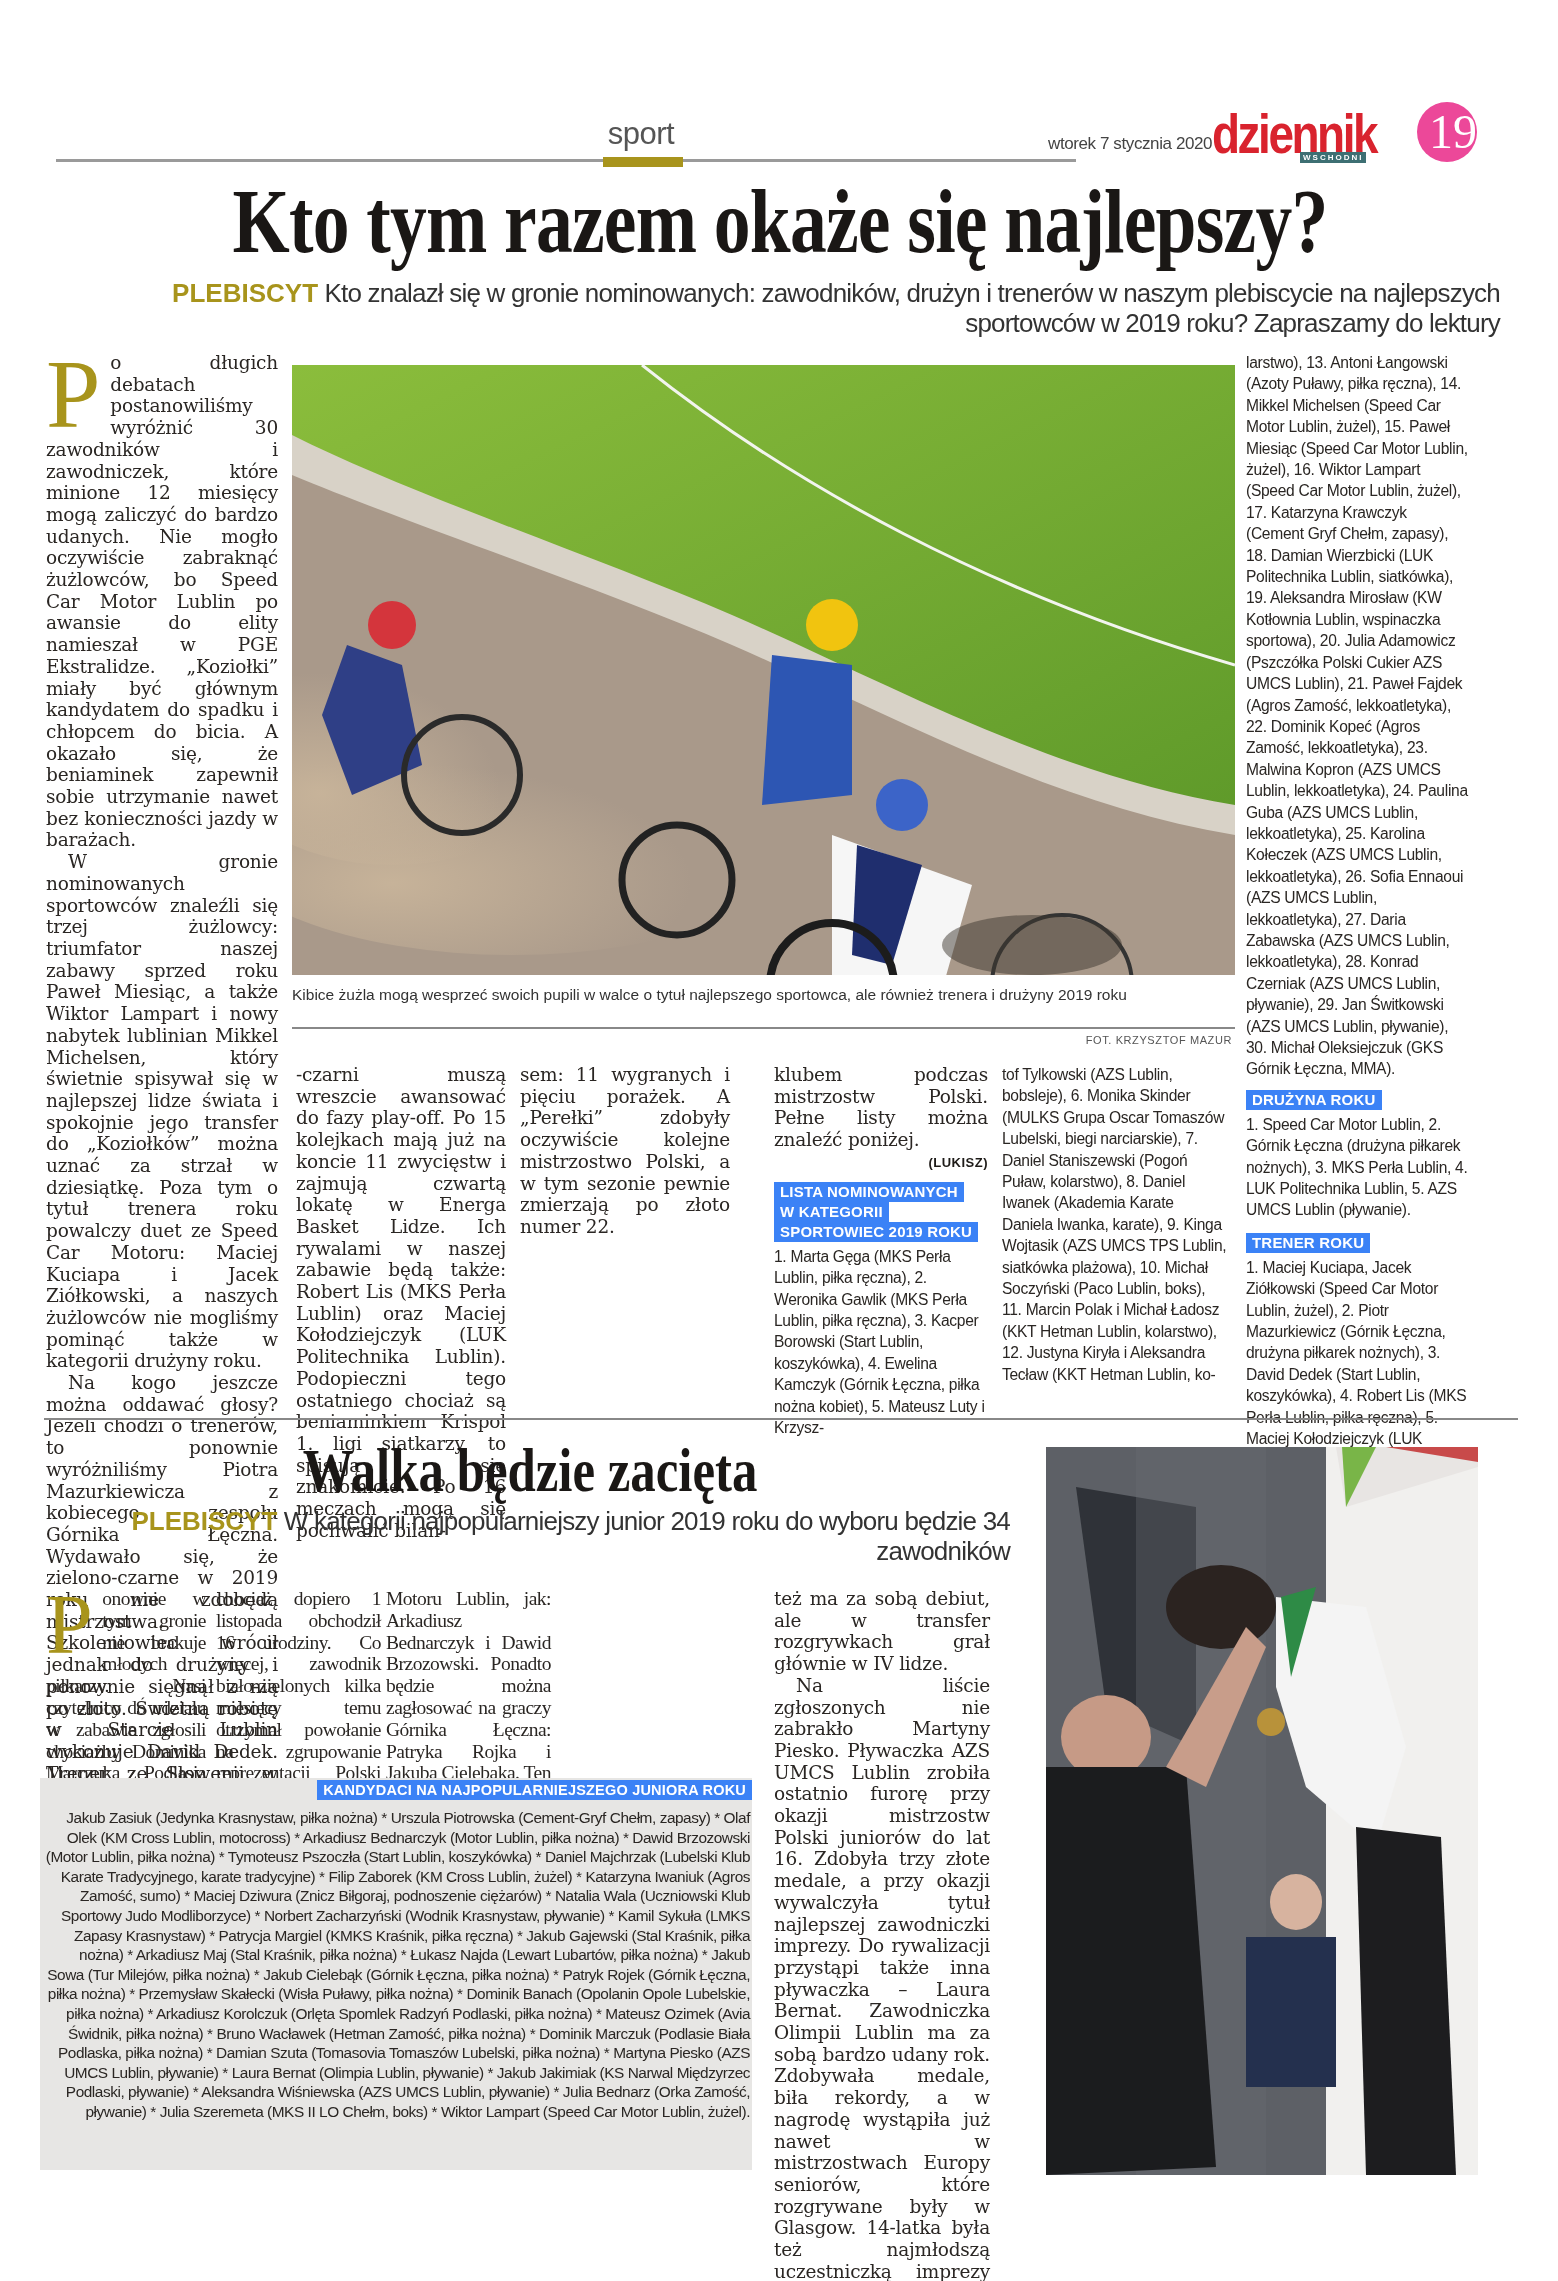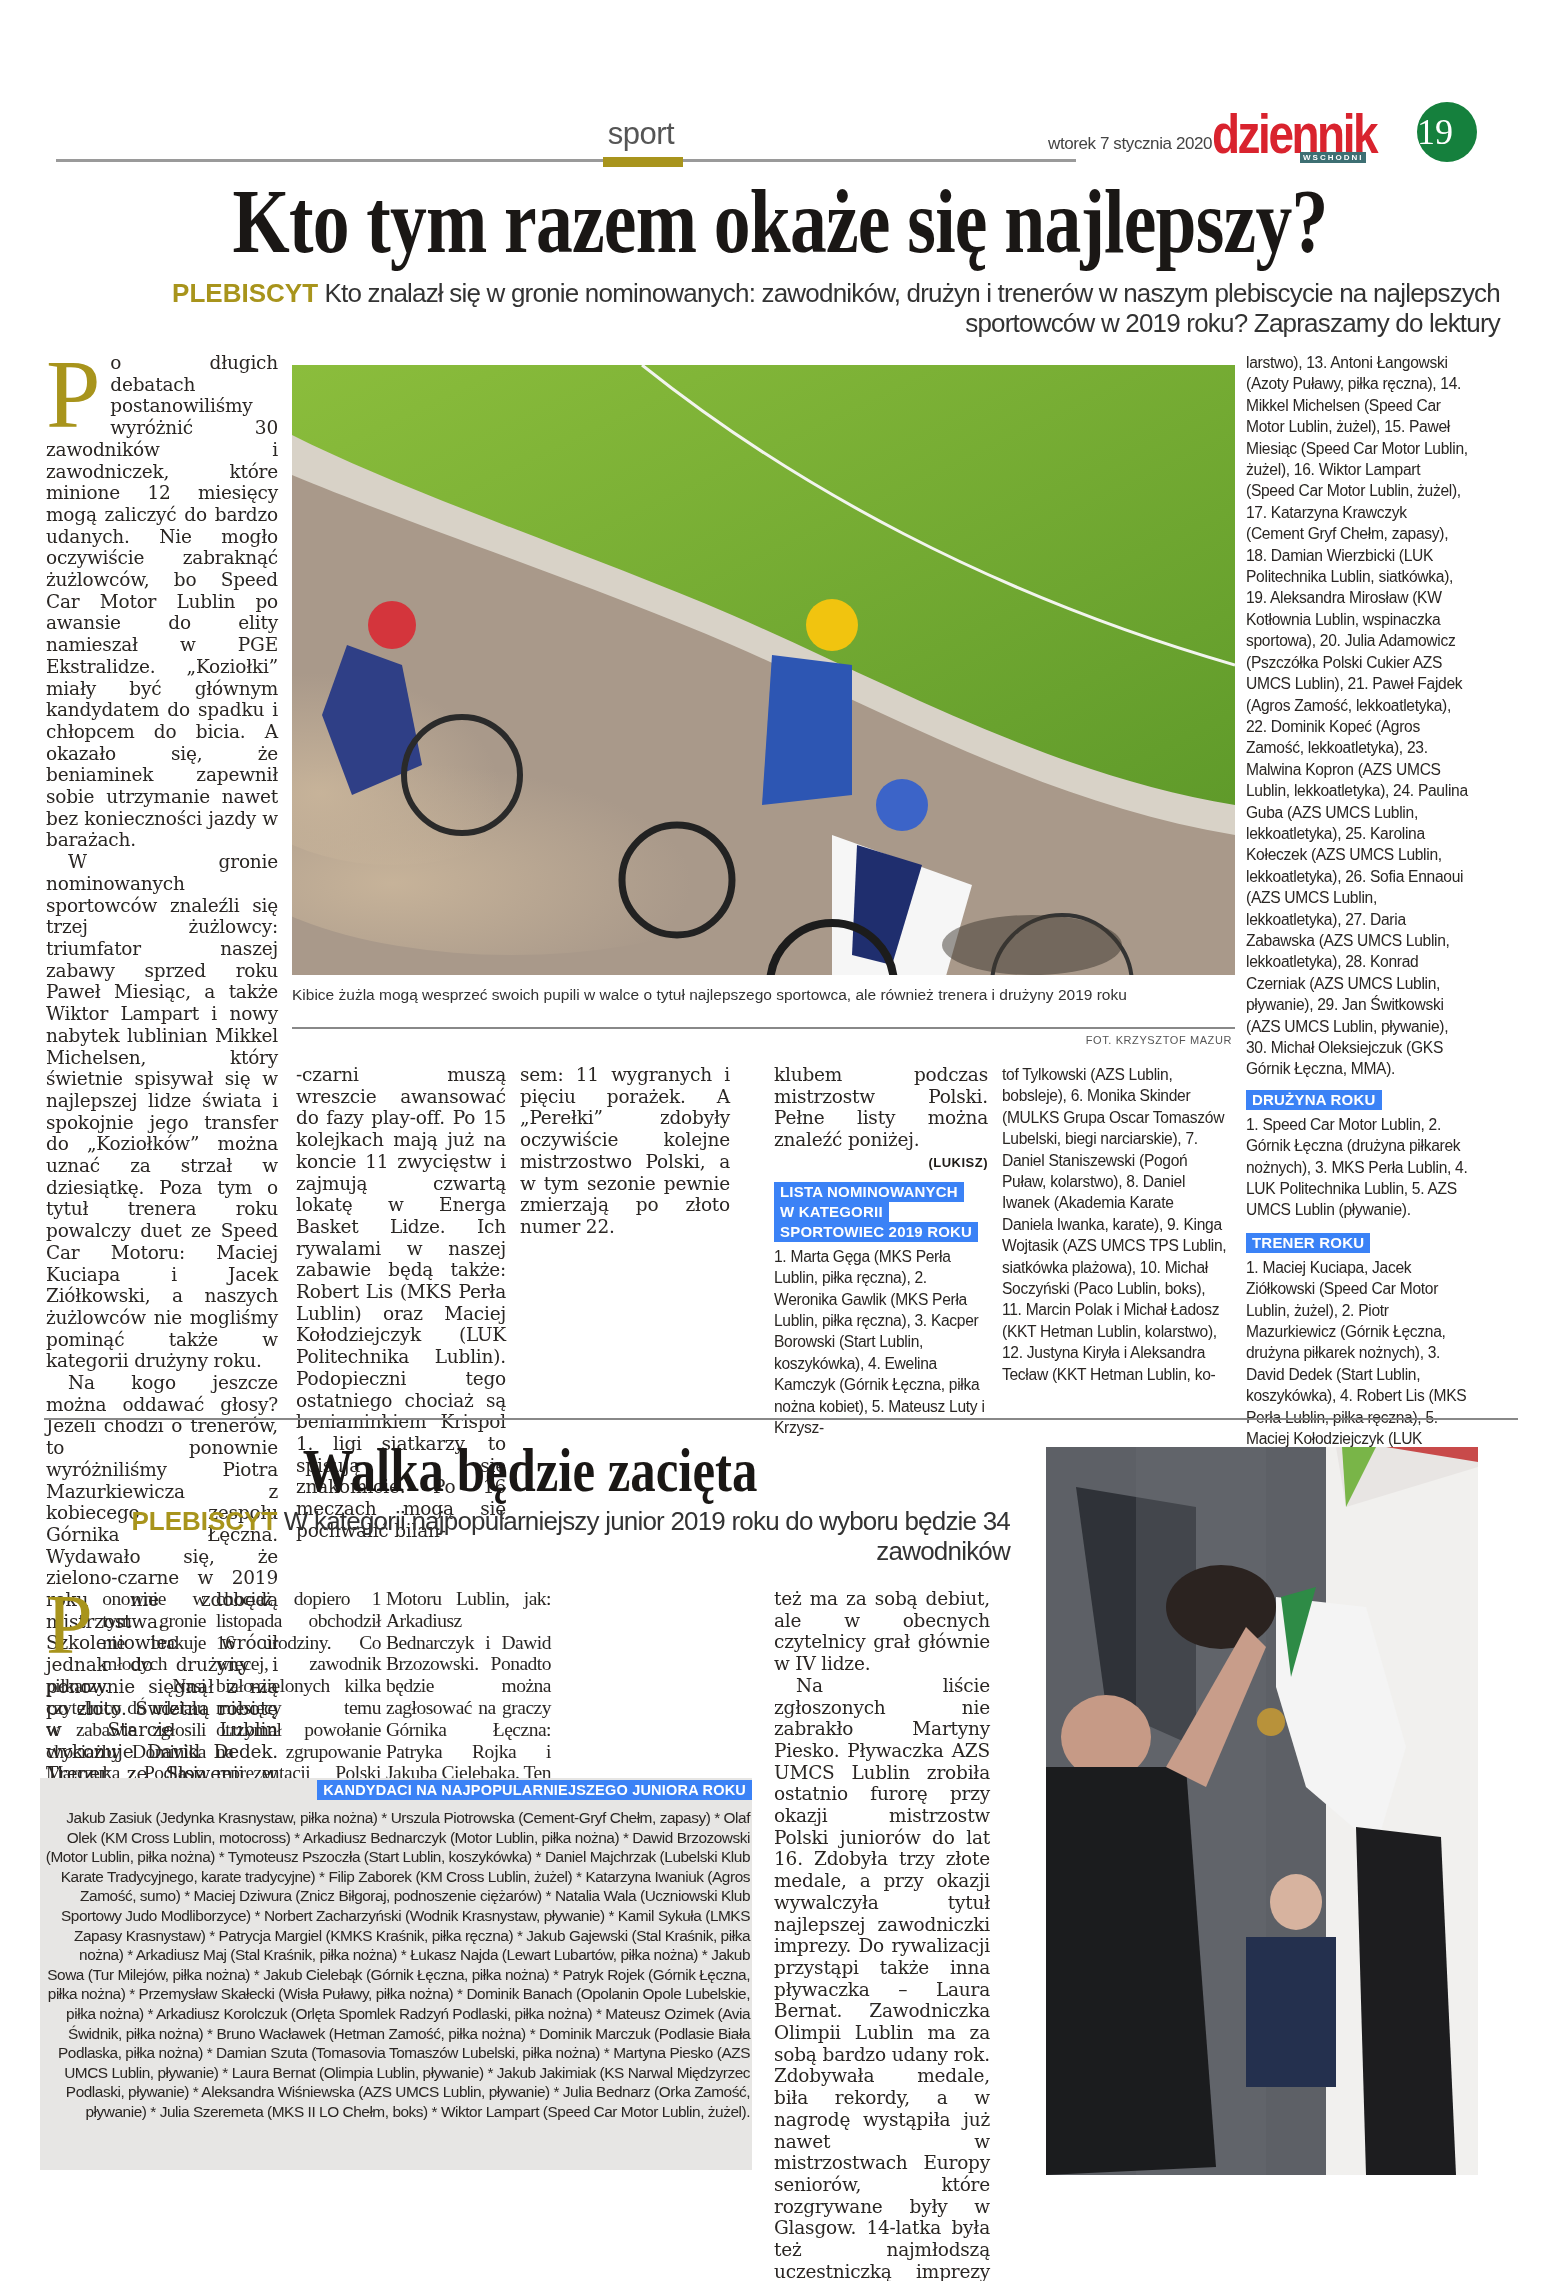--- a/index.html
+++ b/index.html
@@ -8,21 +8,21 @@
 
   .abs { position: absolute; }
 
   
   .section-label { left: 596px; top: 116px; width: 90px; text-align: center; font-family: "Liberation Sans", sans-serif; font-size: 31px; color: #555; letter-spacing: -0.5px; }
   .section-bar { left: 603px; top: 157px; width: 80px; height: 10px; background: #a8941c; }
   .header-rule { left: 56px; top: 159px; width: 1020px; height: 3px; background: #9a9a9a; }
   .date { left: 1048px; top: 134px; font-family: "Liberation Sans", sans-serif; font-size: 17px; color: #444; letter-spacing: -0.4px; }
   .logo { left: 1212px; top: 104px; font-family: "Liberation Sans", sans-serif; font-weight: bold; font-size: 56px; color: #d9232e; letter-spacing: -3px; line-height: 60px; transform: scaleX(0.82); transform-origin: left top; }
   .logo-sub { left: 1300px; top: 152px; background: #3d6f73; color: #fff; font-family: "Liberation Sans", sans-serif; font-weight: bold; font-size: 8px; letter-spacing: 2px; padding: 1px 3px; }
-  .page-num { left: 1417px; top: 102px; width: 60px; height: 60px; border-radius: 50%; background: #15803d; color: #fff; font-family: "Liberation Serif", serif; font-size: 36px; line-height: 60px; text-align: left; }
+  .page-num { left: 1417px; top: 102px; width: 60px; height: 60px; border-radius: 50%; background: #ec4899; color: #fff; font-family: "Liberation Serif", serif; font-size: 48px; line-height: 60px; text-align: right; }
 
   
   .headline { left: 40px; width: 1480px; text-align: center; font-family: "Liberation Serif", serif; font-weight: bold; color: #1a1715; transform-origin: center top; }
   .headline-1 { top: 168px; font-size: 92px; line-height: 106px; transform: scaleX(0.8); letter-spacing: -1px; }
   .headline-2 { top: 1434px; left: 40px; width: 980px; font-size: 62px; line-height: 72px; transform: scaleX(0.82); }
 
   .deck { text-align: right; font-family: "Liberation Sans", sans-serif; font-size: 26px; line-height: 30px; color: #333; letter-spacing: -0.8px; }
   .deck .kicker { font-weight: bold; color: #a8941c; letter-spacing: 0; }
   .deck-1 { left: 60px; top: 278px; width: 1440px; }
   .deck-2 { left: 50px; top: 1506px; width: 960px; }
@@ -168,21 +168,21 @@
 
 <div class="abs gray-box">
   <div style="padding-top:2px;">
     <span class="boxlabel" style="font-size:14.5px;">KANDYDACI NA NAJPOPULARNIEJSZEGO JUNIORA ROKU</span>
   </div>
   <div class="sans-list" style="padding:8px 2px 0 0; font-size:15.4px; line-height:19.6px; letter-spacing:-0.45px;">Jakub Zasiuk (Jedynka Krasnystaw, piłka nożna) * Urszula Piotrowska (Cement-Gryf Chełm, zapasy) * Olaf Olek (KM Cross Lublin, motocross) * Arkadiusz Bednarczyk (Motor Lublin, piłka nożna) * Dawid Brzozowski (Motor Lublin, piłka nożna) * Tymoteusz Pszoczła (Start Lublin, koszykówka) * Daniel Majchrzak (Lubelski Klub Karate Tradycyjnego, karate tradycyjne) * Filip Zaborek (KM Cross Lublin, żużel) * Katarzyna Iwaniuk (Agros Zamość, sumo) * Maciej Dziwura (Znicz Biłgoraj, podnoszenie ciężarów) * Natalia Wala (Uczniowski Klub Sportowy Judo Modliborzyce) * Norbert Zacharzyński (Wodnik Krasnystaw, pływanie) * Kamil Sykuła (LMKS Zapasy Krasnystaw) * Patrycja Margiel (KMKS Kraśnik, piłka ręczna) * Jakub Gajewski (Stal Kraśnik, piłka nożna) * Arkadiusz Maj (Stal Kraśnik, piłka nożna) * Łukasz Najda (Lewart Lubartów, piłka nożna) * Jakub Sowa (Tur Milejów, piłka nożna) * Jakub Cielebąk (Górnik Łęczna, piłka nożna) * Patryk Rojek (Górnik Łęczna, piłka nożna) * Przemysław Skałecki (Wisła Puławy, piłka nożna) * Dominik Banach (Opolanin Opole Lubelskie, piłka nożna) * Arkadiusz Korolczuk (Orlęta Spomlek Radzyń Podlaski, piłka nożna) * Mateusz Ozimek (Avia Świdnik, piłka nożna) * Bruno Wacławek (Hetman Zamość, piłka nożna) * Dominik Marczuk (Podlasie Biała Podlaska, piłka nożna) * Damian Szuta (Tomasovia Tomaszów Lubelski, piłka nożna) * Martyna Piesko (AZS UMCS Lublin, pływanie) * Laura Bernat (Olimpia Lublin, pływanie) * Jakub Jakimiak (KS Narwal Międzyrzec Podlaski, pływanie) * Aleksandra Wiśniewska (AZS UMCS Lublin, pływanie) * Julia Bednarz (Orka Zamość, pływanie) * Julia Szeremeta (MKS II LO Chełm, boks) * Wiktor Lampart (Speed Car Motor Lublin, żużel).</div>
 </div>
 
 <div class="abs" style="left:774px; top:1588px; width:216px;">
   <div class="col">
-    <p class="first">też ma za sobą debiut, ale w obecnych czytelnicy grał głównie w IV lidze.</p>
+    <p class="first">też ma za sobą debiut, ale w transfer rozgrywkach grał głównie w IV lidze.</p>
     <p>Na liście zgłoszonych nie zabrakło Martyny Piesko. Pływaczka AZS UMCS Lublin zrobiła ostatnio furorę przy okazji mistrzostw Polski juniorów do lat 16. Zdobyła trzy złote medale, a przy okazji wywalczyła tytuł najlepszej zawodniczki imprezy. Do rywalizacji przystąpi także inna pływaczka – Laura Bernat. Zawodniczka Olimpii Lublin ma za sobą bardzo udany rok. Zdobywała medale, biła rekordy, a w nagrodę wystąpiła już nawet w mistrzostwach Europy seniorów, które rozgrywane były w Glasgow. 14-latka była też najmłodszą uczestniczką imprezy w Szkocji.</p>
   </div>
 
 </div>
 
 <div class="abs photo2">
   <svg width="432" height="728" viewBox="0 0 432 728">
     <rect width="432" height="728" fill="#7c7f84"></rect>
     <rect x="0" y="0" width="300" height="728" fill="#5d6066"></rect>
     <rect x="280" y="0" width="152" height="728" fill="#f1f0ee"></rect>

